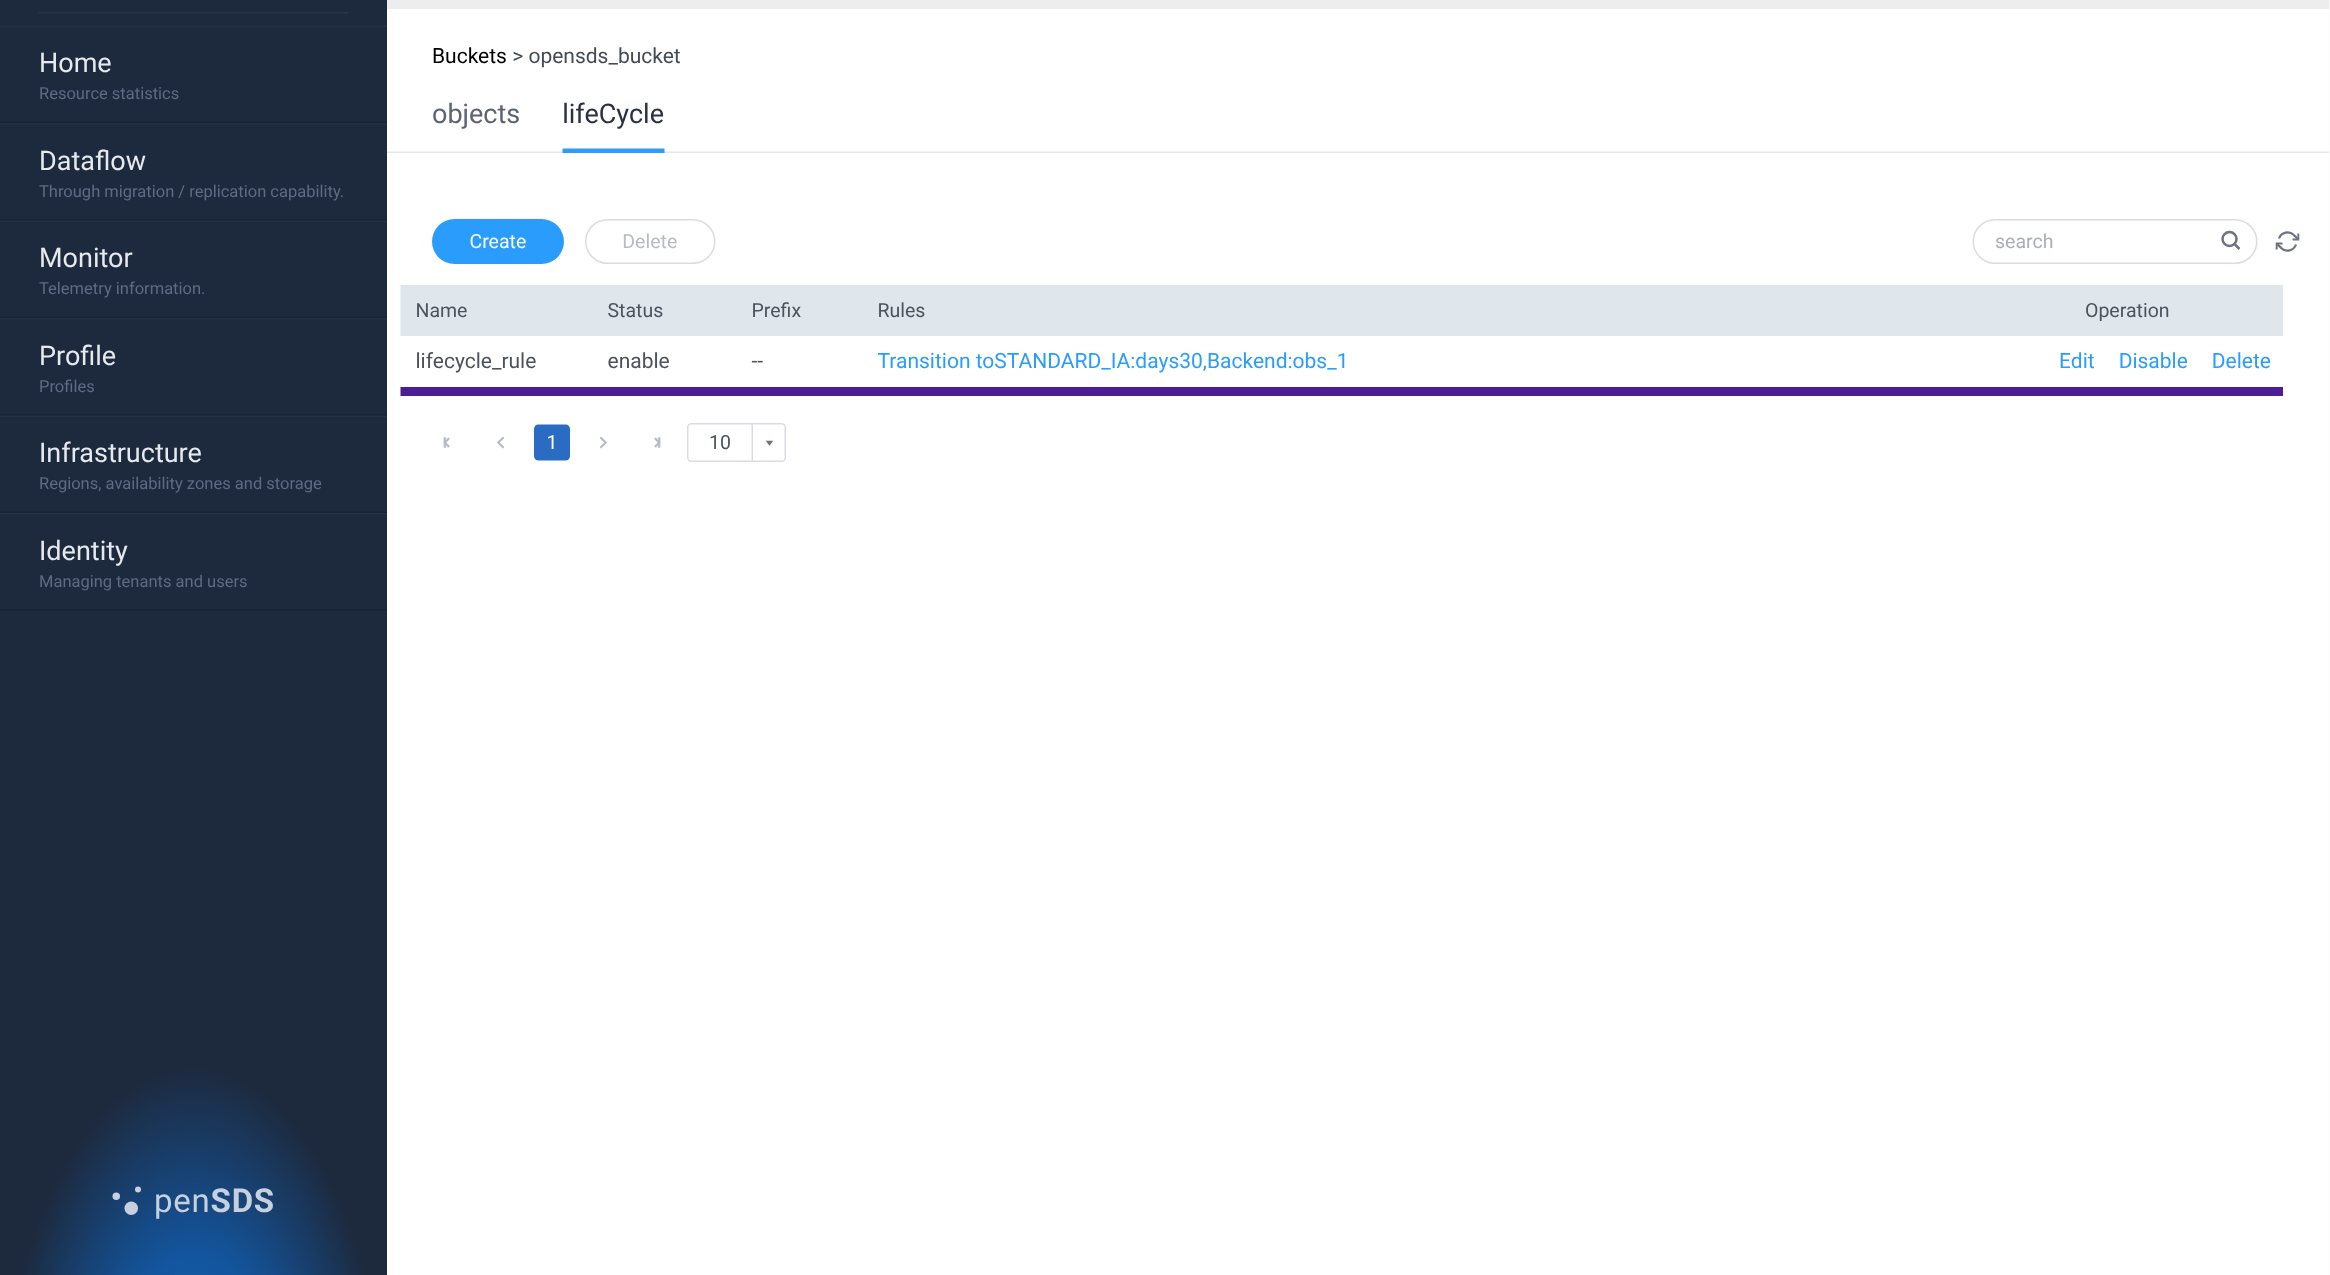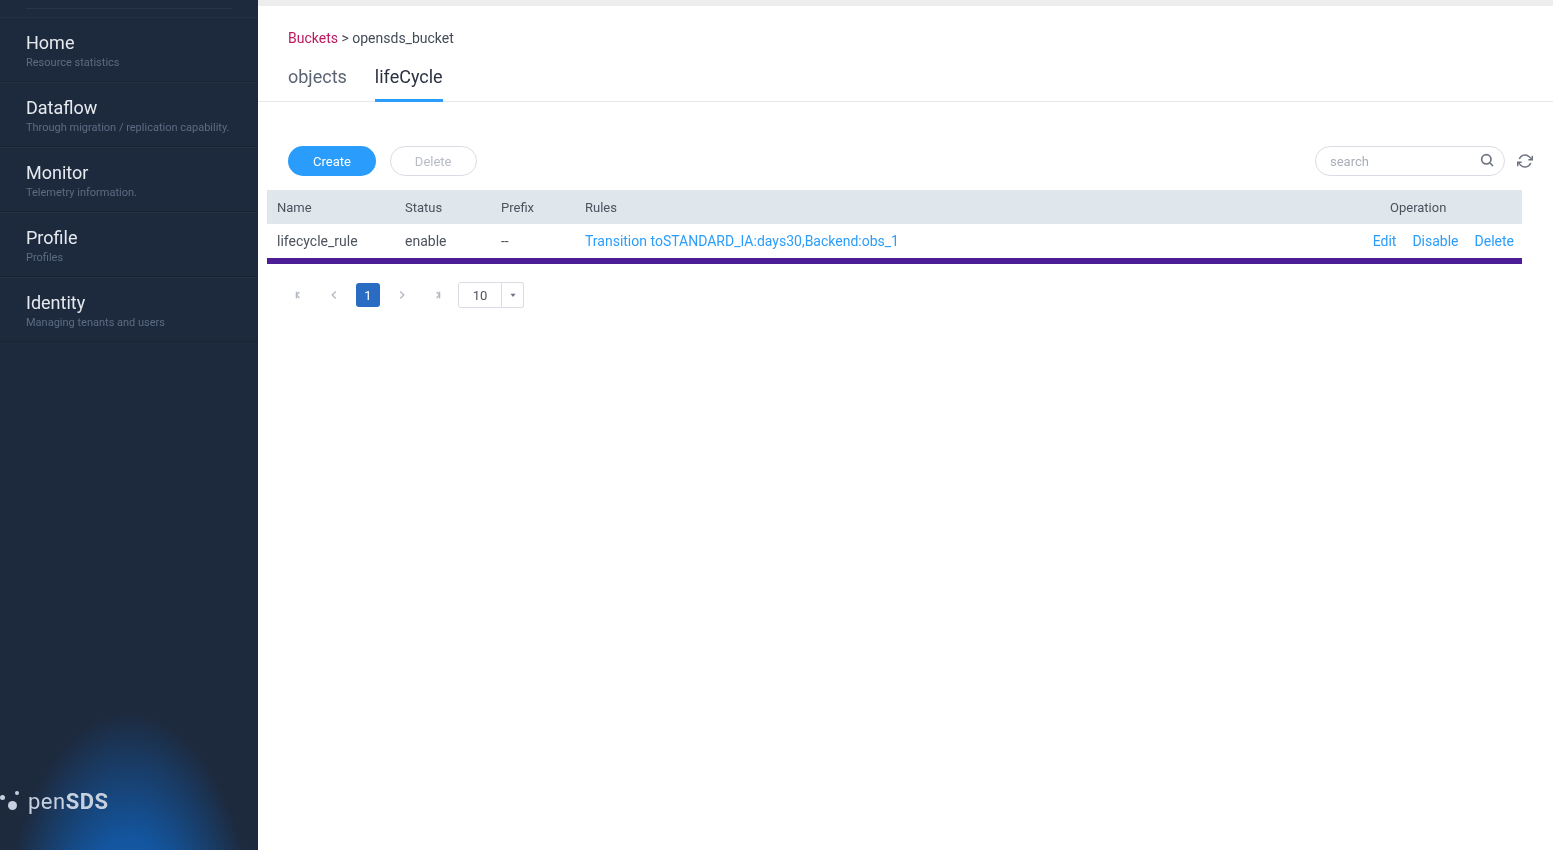--- a/index.html
+++ b/index.html
@@ -10,31 +10,31 @@
 .sidebar-user-left{display:flex;flex-direction:column}
 .sidebar-user-name{font-size:21px;color:#fff;font-weight:400}
 .sidebar-user-region{font-size:12px;color:#61728c;margin-top:4px;display:flex;align-items:center;gap:4px}
 .sidebar-user-chevron{width:20px;height:20px;border-radius:50%;background:#fff;display:flex;align-items:center;justify-content:center;margin-top:4px}
 .sidebar-sep{height:1px;background:rgba(255,255,255,.05);margin:8px 26px}
 .nav-item{padding:14px 26px 12px 26px;border-top:1px solid rgba(255,255,255,.03);border-bottom:1px solid rgba(0,0,0,.15)}
 .nav-item-title{font-size:18px;font-weight:400;color:#e6e9ee}
 .nav-item-sub{font-size:11px;color:#5d6b83;margin-top:3px}
 .nav-item.active .nav-item-title{color:#2a9dfc;font-size:22px}
 .nav-item.active .nav-item-sub{color:#5d6b83}
-.sidebar-footer{position:absolute;bottom:0;left:0;right:0;height:140px;background:radial-gradient(ellipse at 50% 180%,#1f6fc4 0%,#13559e 35%,rgba(29,42,62,0) 70%);display:flex;align-items:flex-end;padding-bottom:36px}
+.sidebar-footer{position:absolute;bottom:0;left:0;right:0;height:140px;background:radial-gradient(ellipse at 50% 180%,#1f6fc4 0%,#13559e 35%,rgba(29,42,62,0) 70%);display:flex;align-items:flex-end;justify-content:center;padding-bottom:36px}
 .logo{display:flex;align-items:center;gap:6px;color:#c7d0df;font-size:22px;font-weight:400;letter-spacing:.5px}
 .logo .strong{font-weight:700}
 .logo-dots{position:relative;width:22px;height:22px}
 .logo-dots span{position:absolute;border-radius:50%;background:#c7d0df}
 .logo-dots .d1{width:9px;height:9px;left:8px;top:10px}
 .logo-dots .d2{width:5px;height:5px;left:0;top:4px}
 .logo-dots .d3{width:4px;height:4px;left:15px;top:0}
 .main{flex:1;background:#fff;border-top:6px solid #ededed;display:flex;flex-direction:column}
 .breadcrumb{padding:24px 30px 0 30px;font-size:14px;color:#434b57}
-.breadcrumb a{color:#be185d;text-decoration:none}
+.breadcrumb a{color:#000000;text-decoration:none}
 .tabs{display:flex;gap:28px;padding:20px 30px 0 30px;border-bottom:1px solid #e5e7eb}
 .tab{padding-bottom:12px;font-size:18px;color:#5b6472;cursor:pointer}
 .tab.active{color:#2a3140;border-bottom:3px solid #2a9dfc;margin-bottom:-1px}
 .toolbar{display:flex;align-items:center;justify-content:space-between;padding:44px 20px 14px 30px}
 .toolbar-left{display:flex;gap:14px}
 .btn{border-radius:18px;height:30px;padding:0 24px;font-size:13px;display:flex;align-items:center;cursor:pointer;border:1px solid transparent}
 .btn-primary{background:#2a9dfc;color:#fff}
 .btn-outline{background:#fff;color:#b6bcc6;border:1px solid #d9dde3}
 .toolbar-right{display:flex;align-items:center;gap:12px}
 .search-wrap{position:relative}
@@ -82,20 +82,24 @@
       </div>
       <div class="nav-item">
         <div class="nav-item-title">Monitor</div>
         <div class="nav-item-sub">Telemetry information.</div>
       </div>
       <div class="nav-item">
         <div class="nav-item-title">Profile</div>
         <div class="nav-item-sub">Profiles</div>
       </div>
       <div class="nav-item">
+        <div class="nav-item-title">Infrastructure</div>
+        <div class="nav-item-sub">Regions, availability zones and storage</div>
+      </div>
+      <div class="nav-item">
         <div class="nav-item-title">Identity</div>
         <div class="nav-item-sub">Managing tenants and users</div>
       </div>
     </nav>
     <div class="sidebar-footer">
       <div class="logo">
         <span class="logo-dots">
           <span class="d1"></span>
             <span class="d2"></span>
             <span class="d3"></span>

